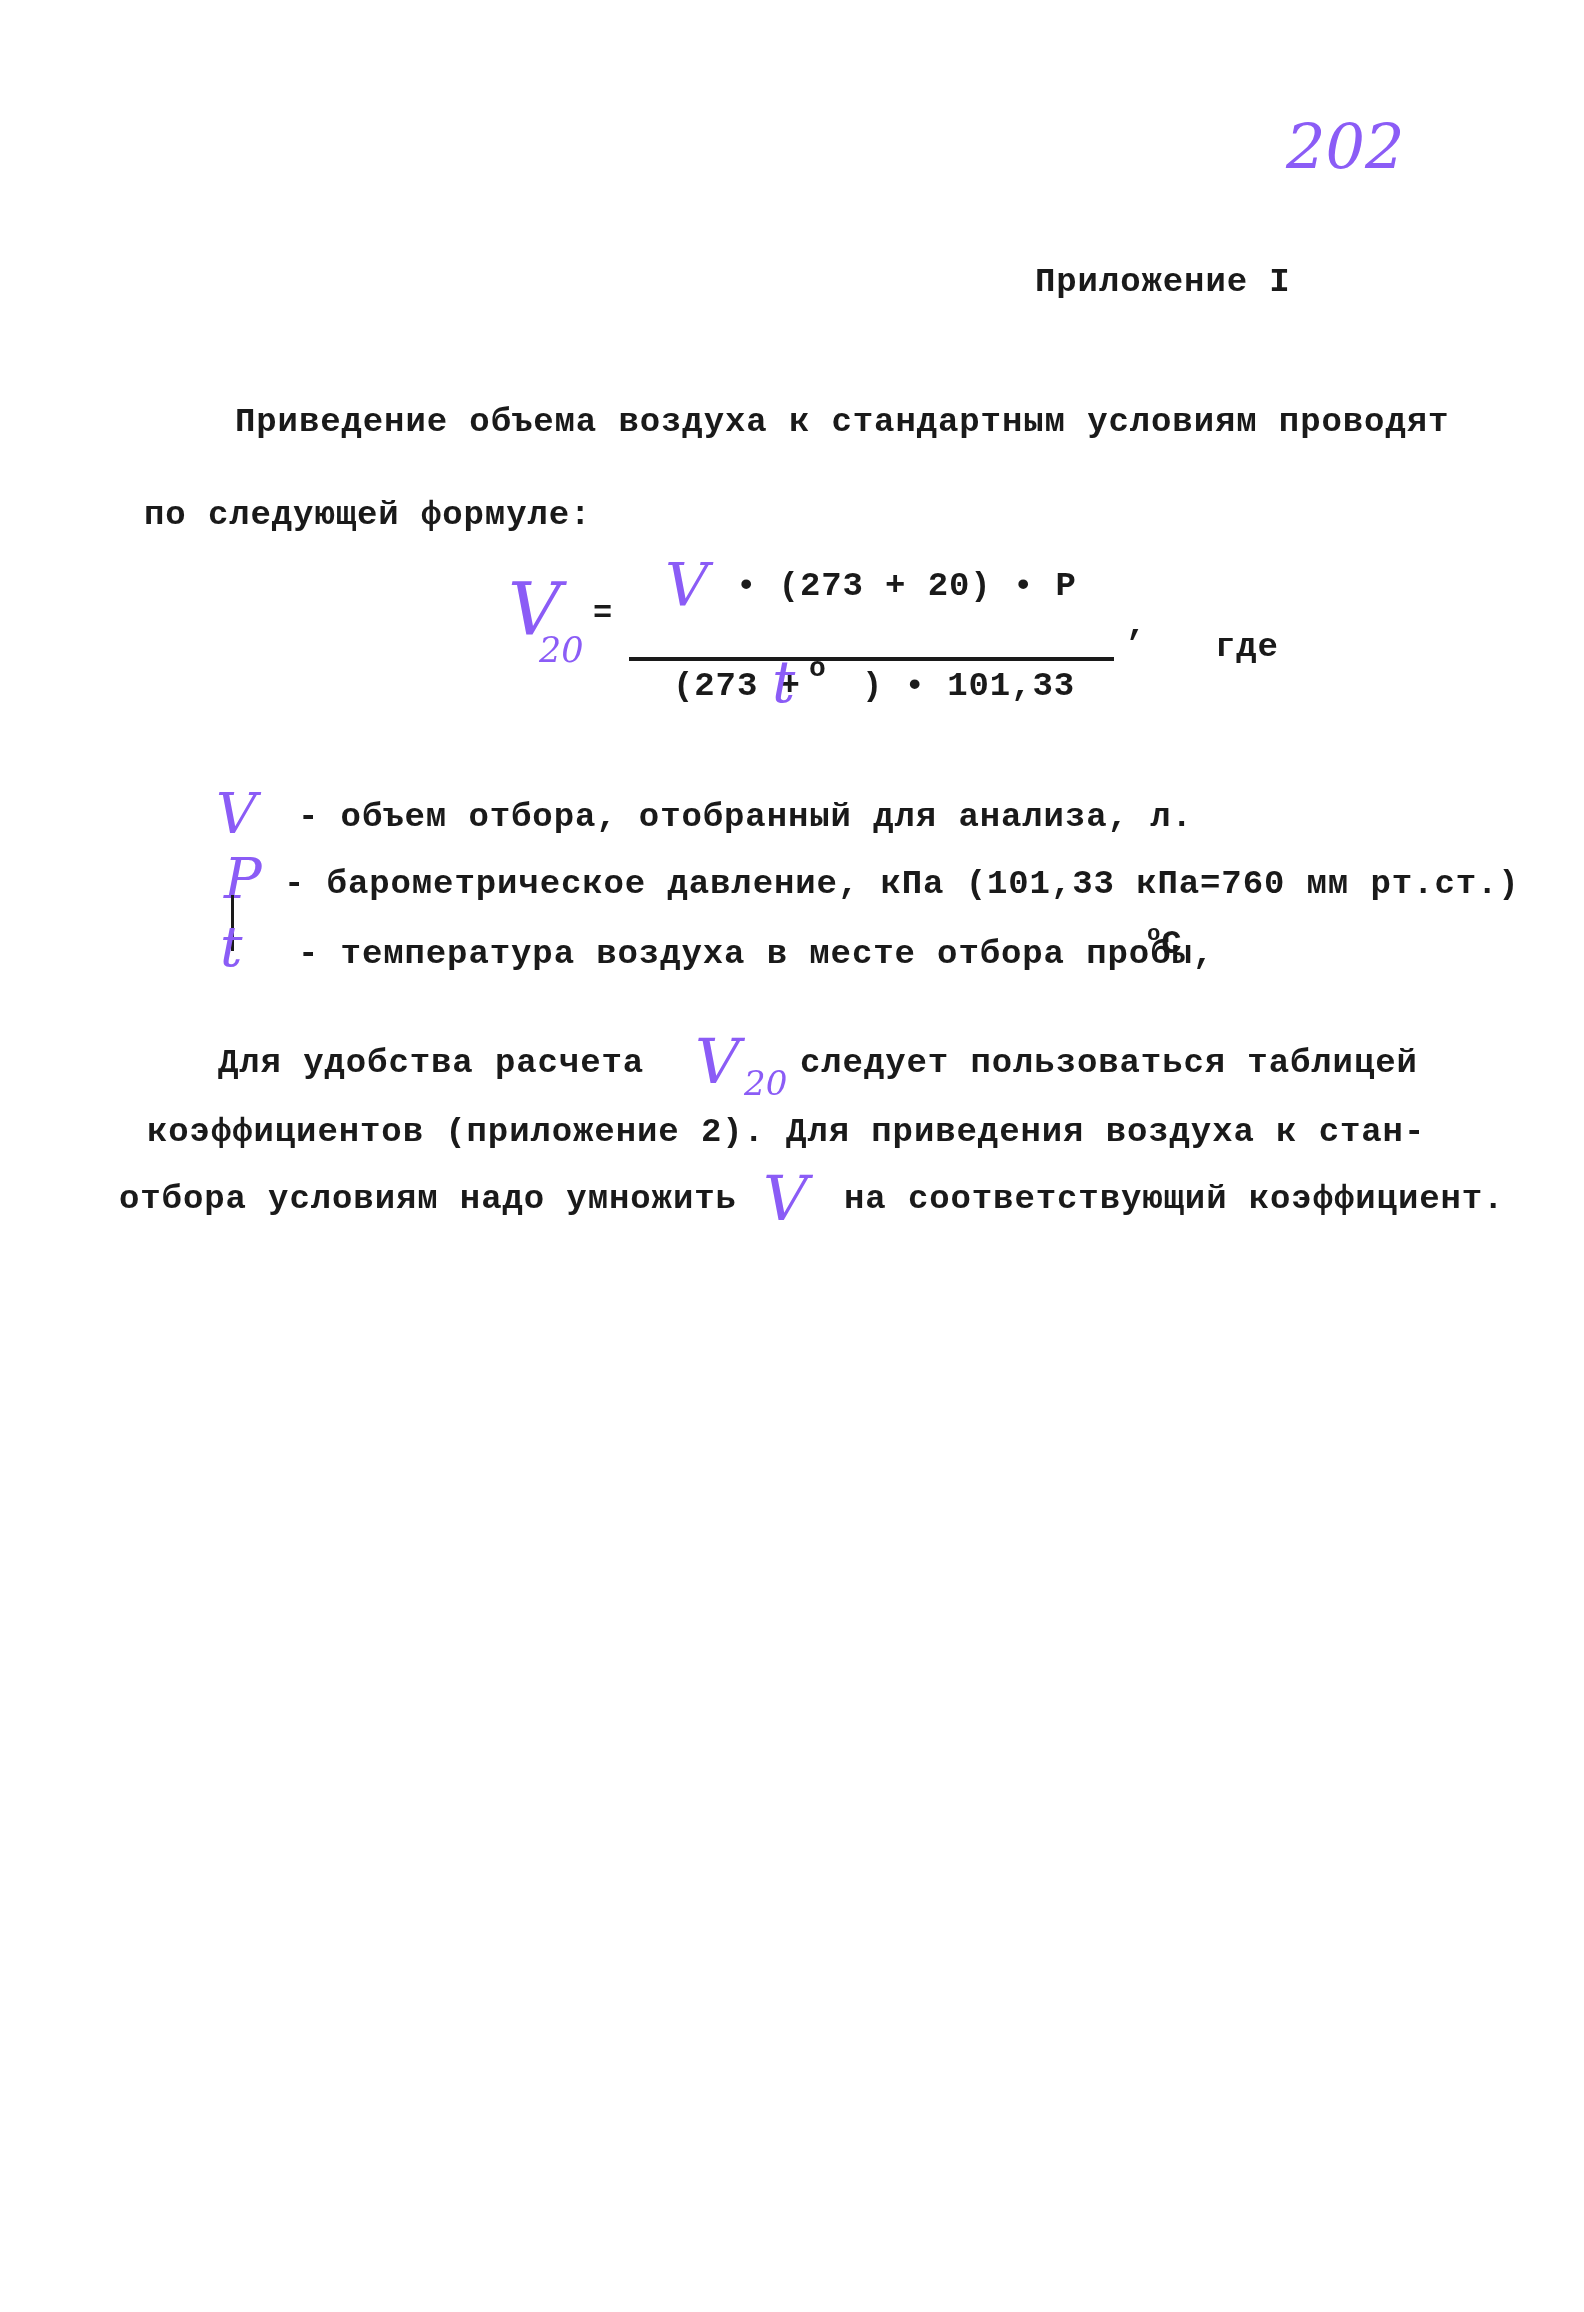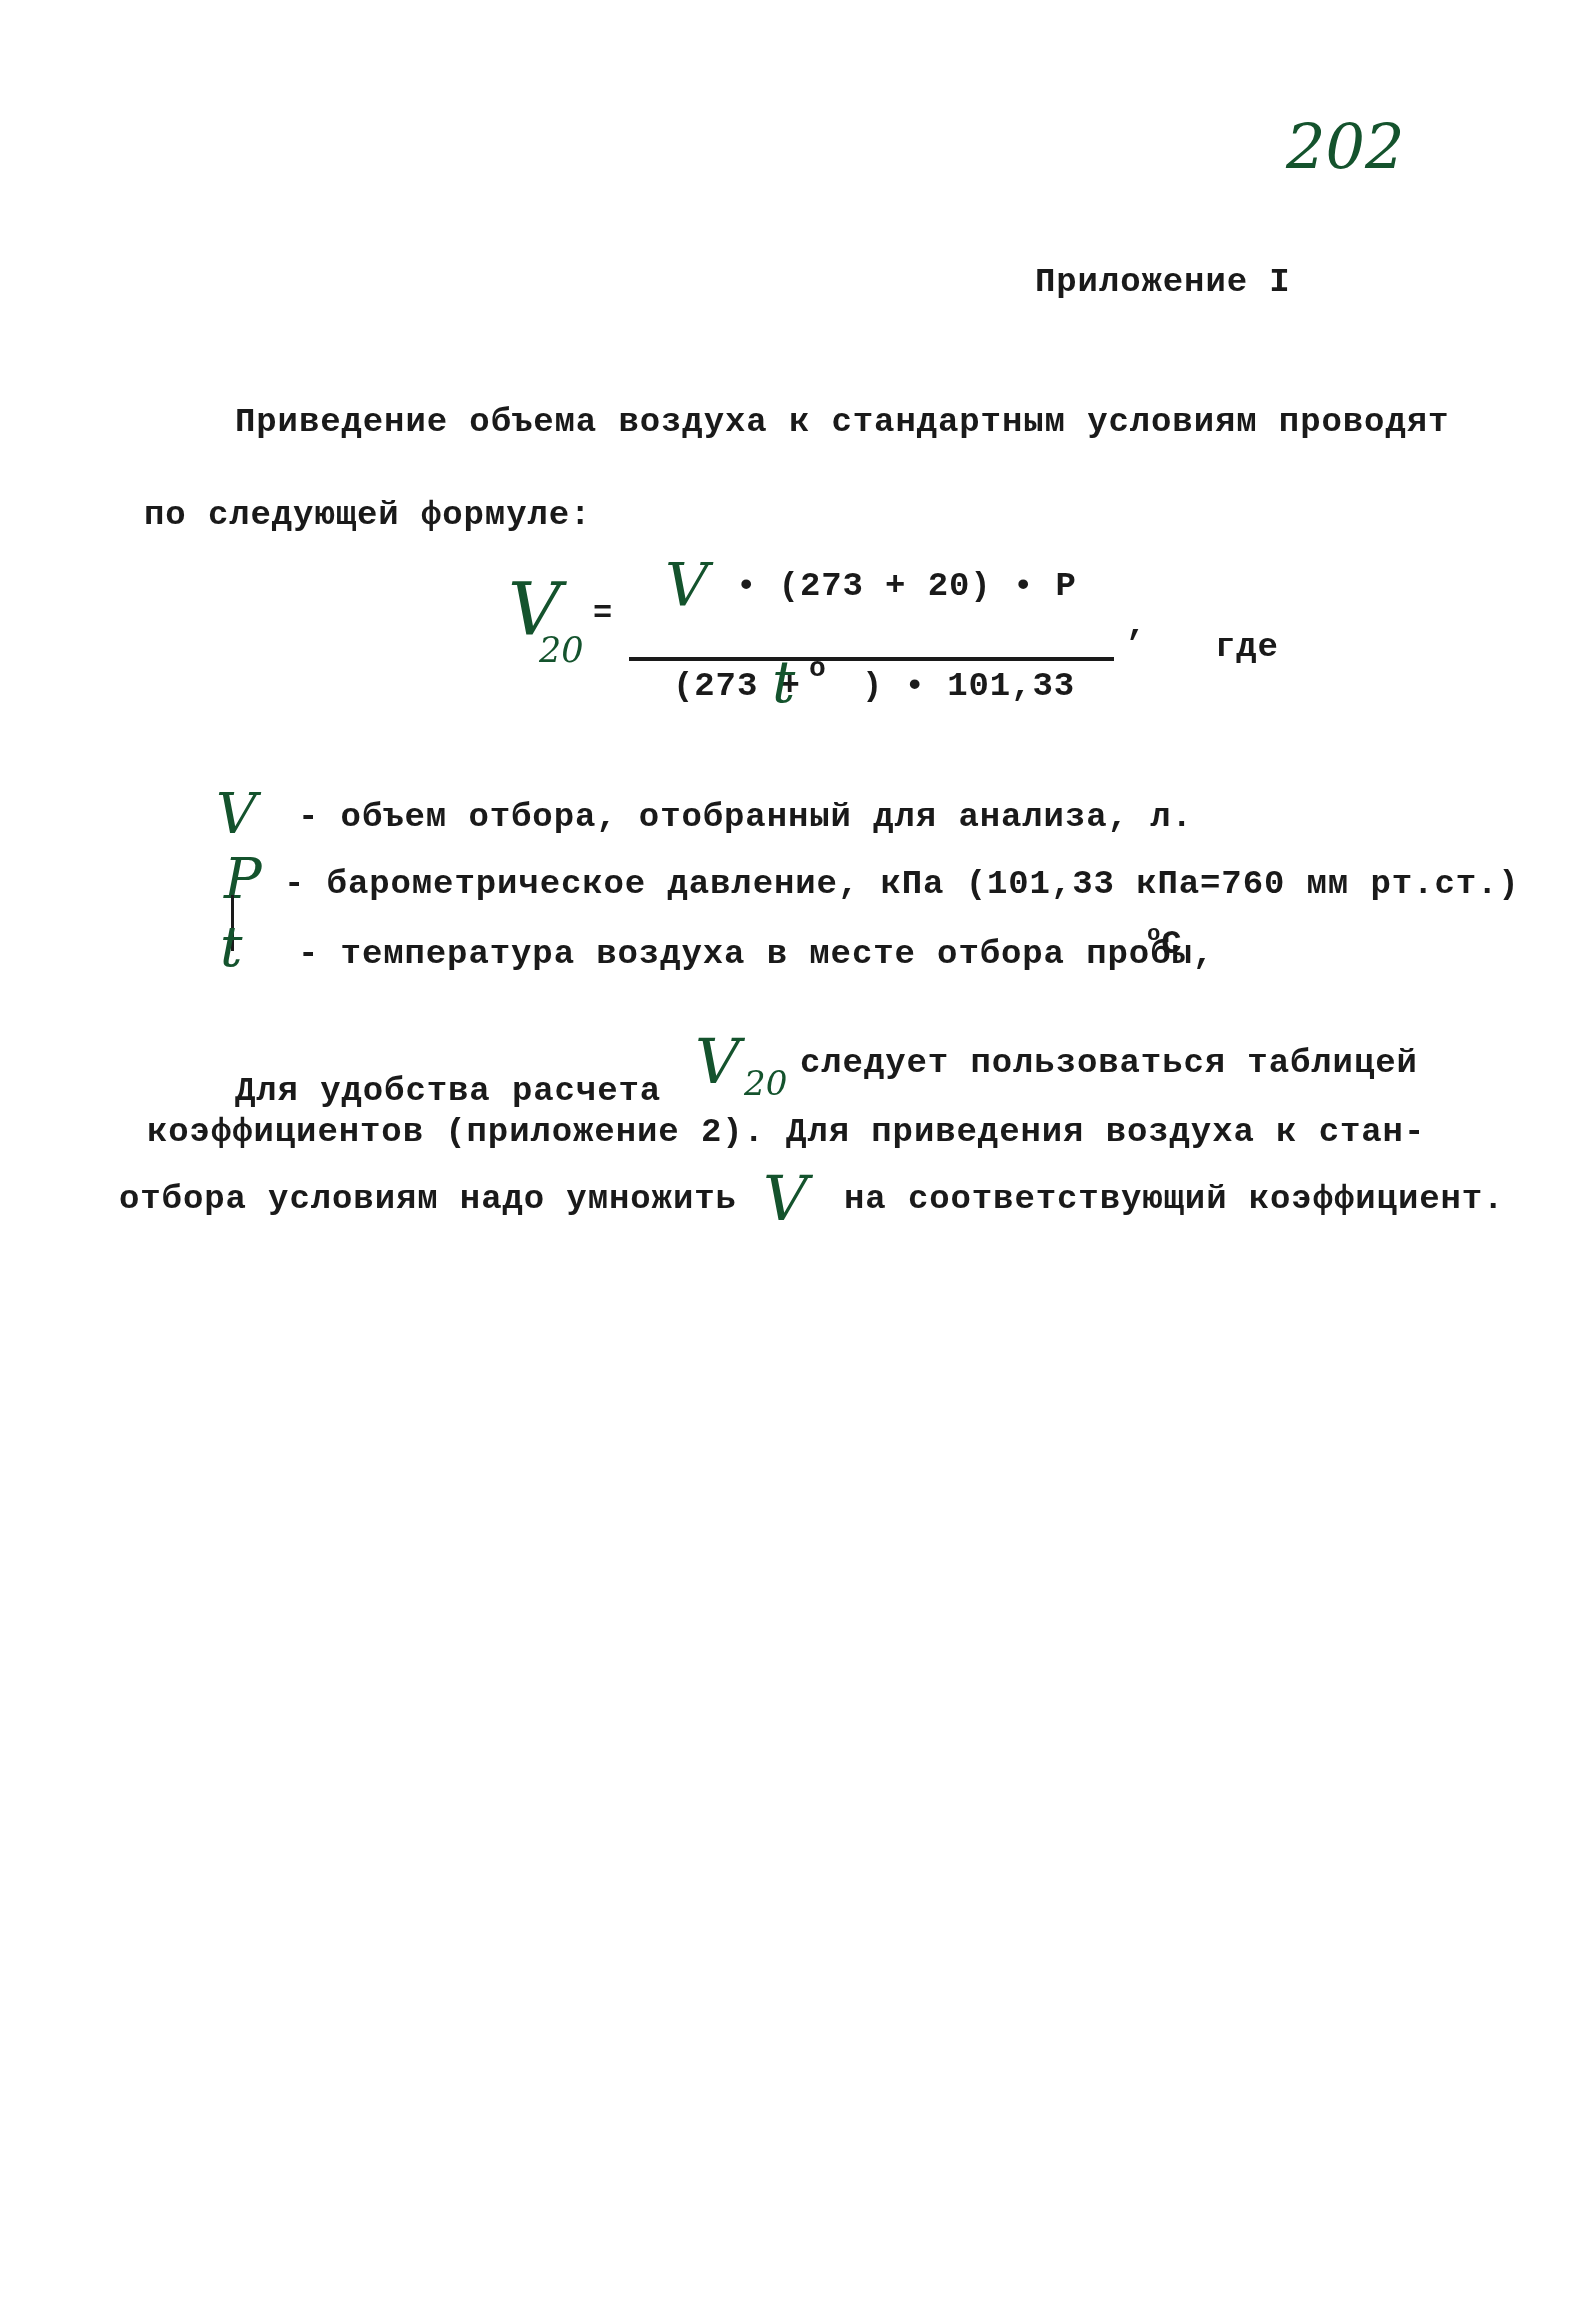--- a/index.html
+++ b/index.html
@@ -3,21 +3,21 @@
   <meta charset="utf-8">
   <style>
     html, body { margin: 0; padding: 0; background: #ffffff; }
     body {
       width: 1585px; height: 2313px; position: relative; overflow: hidden;
       color: #1a1a1a;
       font-family: "Liberation Mono", "DejaVu Sans Mono", monospace;
     }
     .abs { position: absolute; white-space: nowrap; }
     .type { font-family: "Liberation Mono", "DejaVu Sans Mono", monospace; font-size: 34px; font-weight: bold; letter-spacing: 0.9px; }
-    .hand { font-family: "DejaVu Serif", "Liberation Serif", serif; font-style: italic; font-weight: normal; color: #14532d; }
+    .hand { font-family: "DejaVu Serif", "Liberation Serif", serif; font-style: italic; font-weight: normal; color: #8b5cf6; }
     .page-num { left: 1286px; top: 110px; font-size: 62px; }
     .appendix { left: 1035px; top: 263px; }
     .p1a { left: 235px; top: 403px; }
     .p1b { left: 132px; top: 496px; margin-left: 12px; }
     
     .f-lhs { left: 508px; top: 567px; font-size: 73px; }
     .f-lhs-sub { left: 539px; top: 630px; font-size: 35px; }
     .f-eq { left: 593px; top: 595px; font-size: 32px; }
     .f-num-v { left: 665px; top: 550px; font-size: 60px; }
     .f-num { left: 736px; top: 567px; }
@@ -33,21 +33,21 @@
     .d1-sym { left: 216px; top: 781px; }
     .d1 { left: 298px; top: 798px; }
     .d2-sym { left: 224px; top: 846px; }
     .d2 { left: 284px; top: 865px; }
     .d3-sym { left: 220px; top: 914px; }
     .d3 { left: 298px; top: 935px; }
     .d3-unit { left: 1147px; top: 921px; }
     .d3-unit sup { font-size: 22.4px; vertical-align: 13px; }
     .brace { position: absolute; left: 231px; top: 895px; width: 2.8px; height: 56px; background: #1a1a1a; }
     
-    .p2a { left: 235px; top: 1044px; margin-top: 28px; }
+    .p2a { left: 218px; top: 1044px; }
     .p2a-v { left: 695px; top: 1025px; font-size: 62px; }
     .p2a-sub { left: 744px; top: 1063px; font-size: 34px; }
     .p2a-rest { left: 800px; top: 1044px; }
     .p2b { left: 147px; top: 1113px; }
     .p2c { left: 119px; top: 1180px; }
     .p2c-v { left: 763px; top: 1162px; font-size: 62px; }
     .p2c-rest { left: 844px; top: 1180px; }
   </style>
 </head>
 <body>

